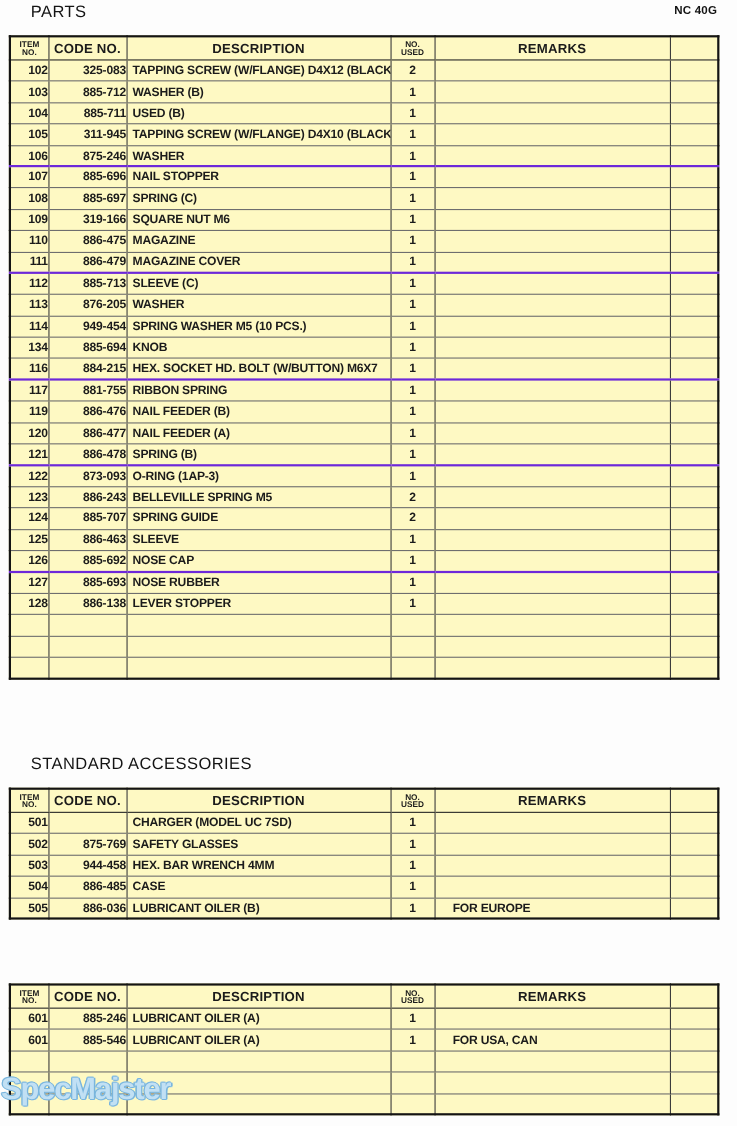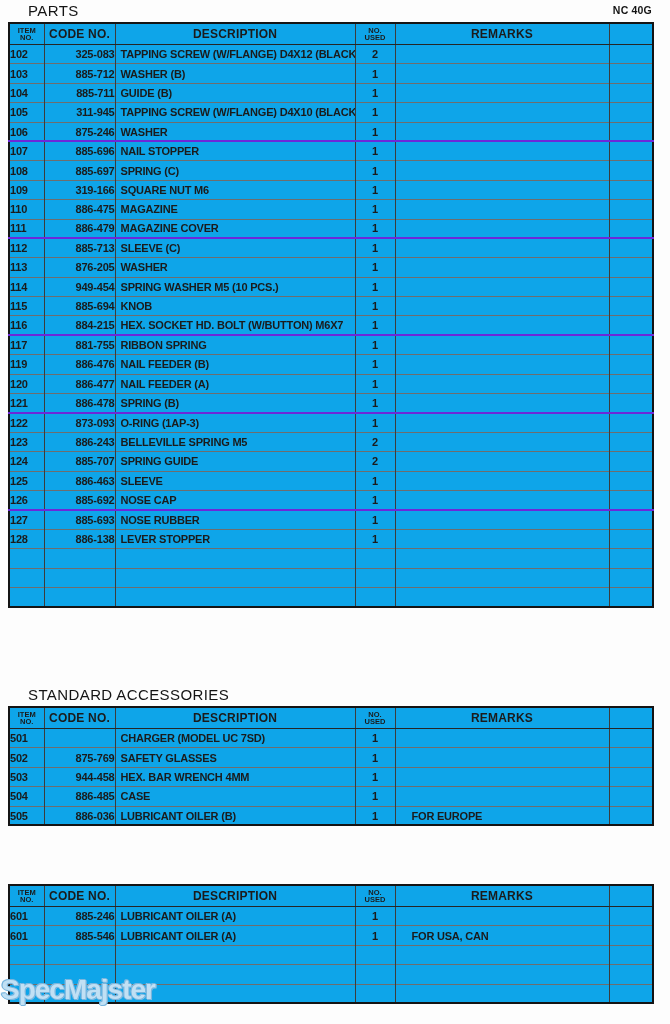--- a/index.html
+++ b/index.html
@@ -23,44 +23,44 @@
     color:#141414; white-space:nowrap;
   }
   .doc-code {
     position:absolute; right:4px; top:2px;
     font-size:10.5px; font-weight:bold; letter-spacing:0.2px;
     color:#141414;
   }
 
   table.parts-table {
     border-collapse:collapse; table-layout:fixed;
-    width:583px; margin-top:2px;
+    width:583px; margin-top:12px;
     border:2px solid #141414;
-    background:#0ea5e9;
+    background:#fef9c3;
   }
   col.c-item    { width:35px; }
   col.c-code    { width:71px; }
   col.c-desc    { width:240px; }
   col.c-used    { width:40px; }
   col.c-remarks { width:214px; }
   col.c-extra   { width:44px; }
 
   th, td {
     border-left:1px solid #3c3c3c;
     border-top:1px solid #6e6e6e;
     padding:0; overflow:hidden; white-space:nowrap;
     font-weight:bold;
   }
   thead th { border-bottom:1px solid #262626; border-top:none; height:20px; vertical-align:middle; }
   thead .th-big { font-size:12px; letter-spacing:0.2px; text-align:center; }
   thead .hl { font-size:7.5px; line-height:7.5px; text-align:center; letter-spacing:0; }
 
   tbody tr { height:19.4px; }
   tbody td { font-size:11px; letter-spacing:-0.2px; vertical-align:middle; }
-  td.col-item { text-align:left; position:relative; }
+  td.col-item { text-align:right; position:relative; }
   td.col-code { text-align:right; }
   td.col-description { text-align:left; padding-left:5px; }
   td.col-used { text-align:center; }
   td.col-remarks { text-align:left; padding-left:16px; }
   tr.group-end td { border-bottom:2px solid #6d28d9; }
 
   #watermark {
     position:absolute; left:1px; top:974px;
     font-size:28px; font-weight:bold; letter-spacing:-1px;
     z-index:6; white-space:nowrap;
@@ -117,21 +117,21 @@
           <td class="col-item">103</td>
           <td class="col-code">885-712</td>
           <td class="col-description">WASHER (B)</td>
           <td class="col-used">1</td>
           <td class="col-remarks"></td>
           <td class="col-extra"></td>
         </tr>
         <tr>
           <td class="col-item">104</td>
           <td class="col-code">885-711</td>
-          <td class="col-description">GUIDE (B)</td>
+          <td class="col-description">USED (B)</td>
           <td class="col-used">1</td>
           <td class="col-remarks"></td>
           <td class="col-extra"></td>
         </tr>
         <tr>
           <td class="col-item">105</td>
           <td class="col-code">311-945</td>
           <td class="col-description">TAPPING SCREW (W/FLANGE) D4X10 (BLACK)</td>
           <td class="col-used">1</td>
           <td class="col-remarks"></td>
@@ -203,21 +203,21 @@
         </tr>
         <tr>
           <td class="col-item">114</td>
           <td class="col-code">949-454</td>
           <td class="col-description">SPRING WASHER M5 (10 PCS.)</td>
           <td class="col-used">1</td>
           <td class="col-remarks"></td>
           <td class="col-extra"></td>
         </tr>
         <tr>
-          <td class="col-item">115</td>
+          <td class="col-item">134</td>
           <td class="col-code">885-694</td>
           <td class="col-description">KNOB</td>
           <td class="col-used">1</td>
           <td class="col-remarks"></td>
           <td class="col-extra"></td>
         </tr>
         <tr class="group-end">
           <td class="col-item">116</td>
           <td class="col-code">884-215</td>
           <td class="col-description">HEX. SOCKET HD. BOLT (W/BUTTON) M6X7</td>

